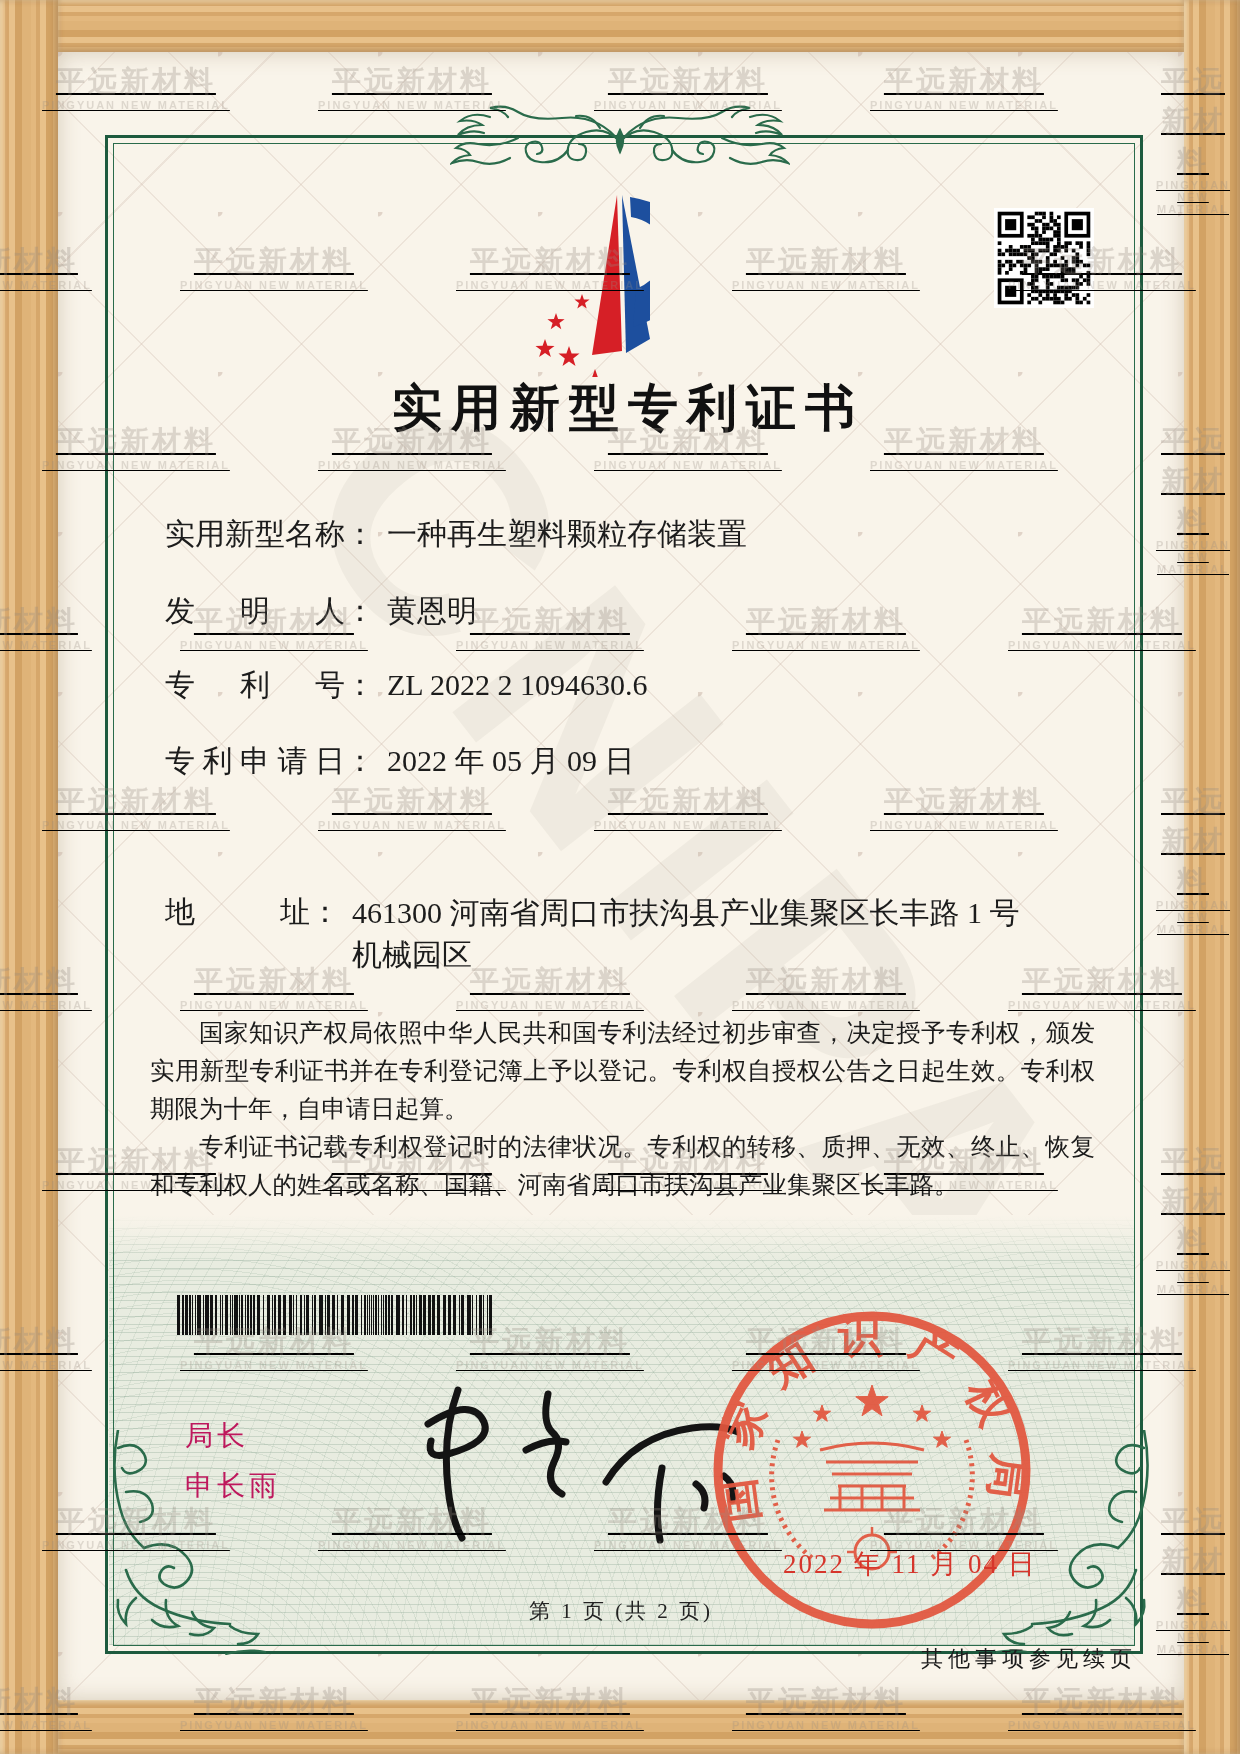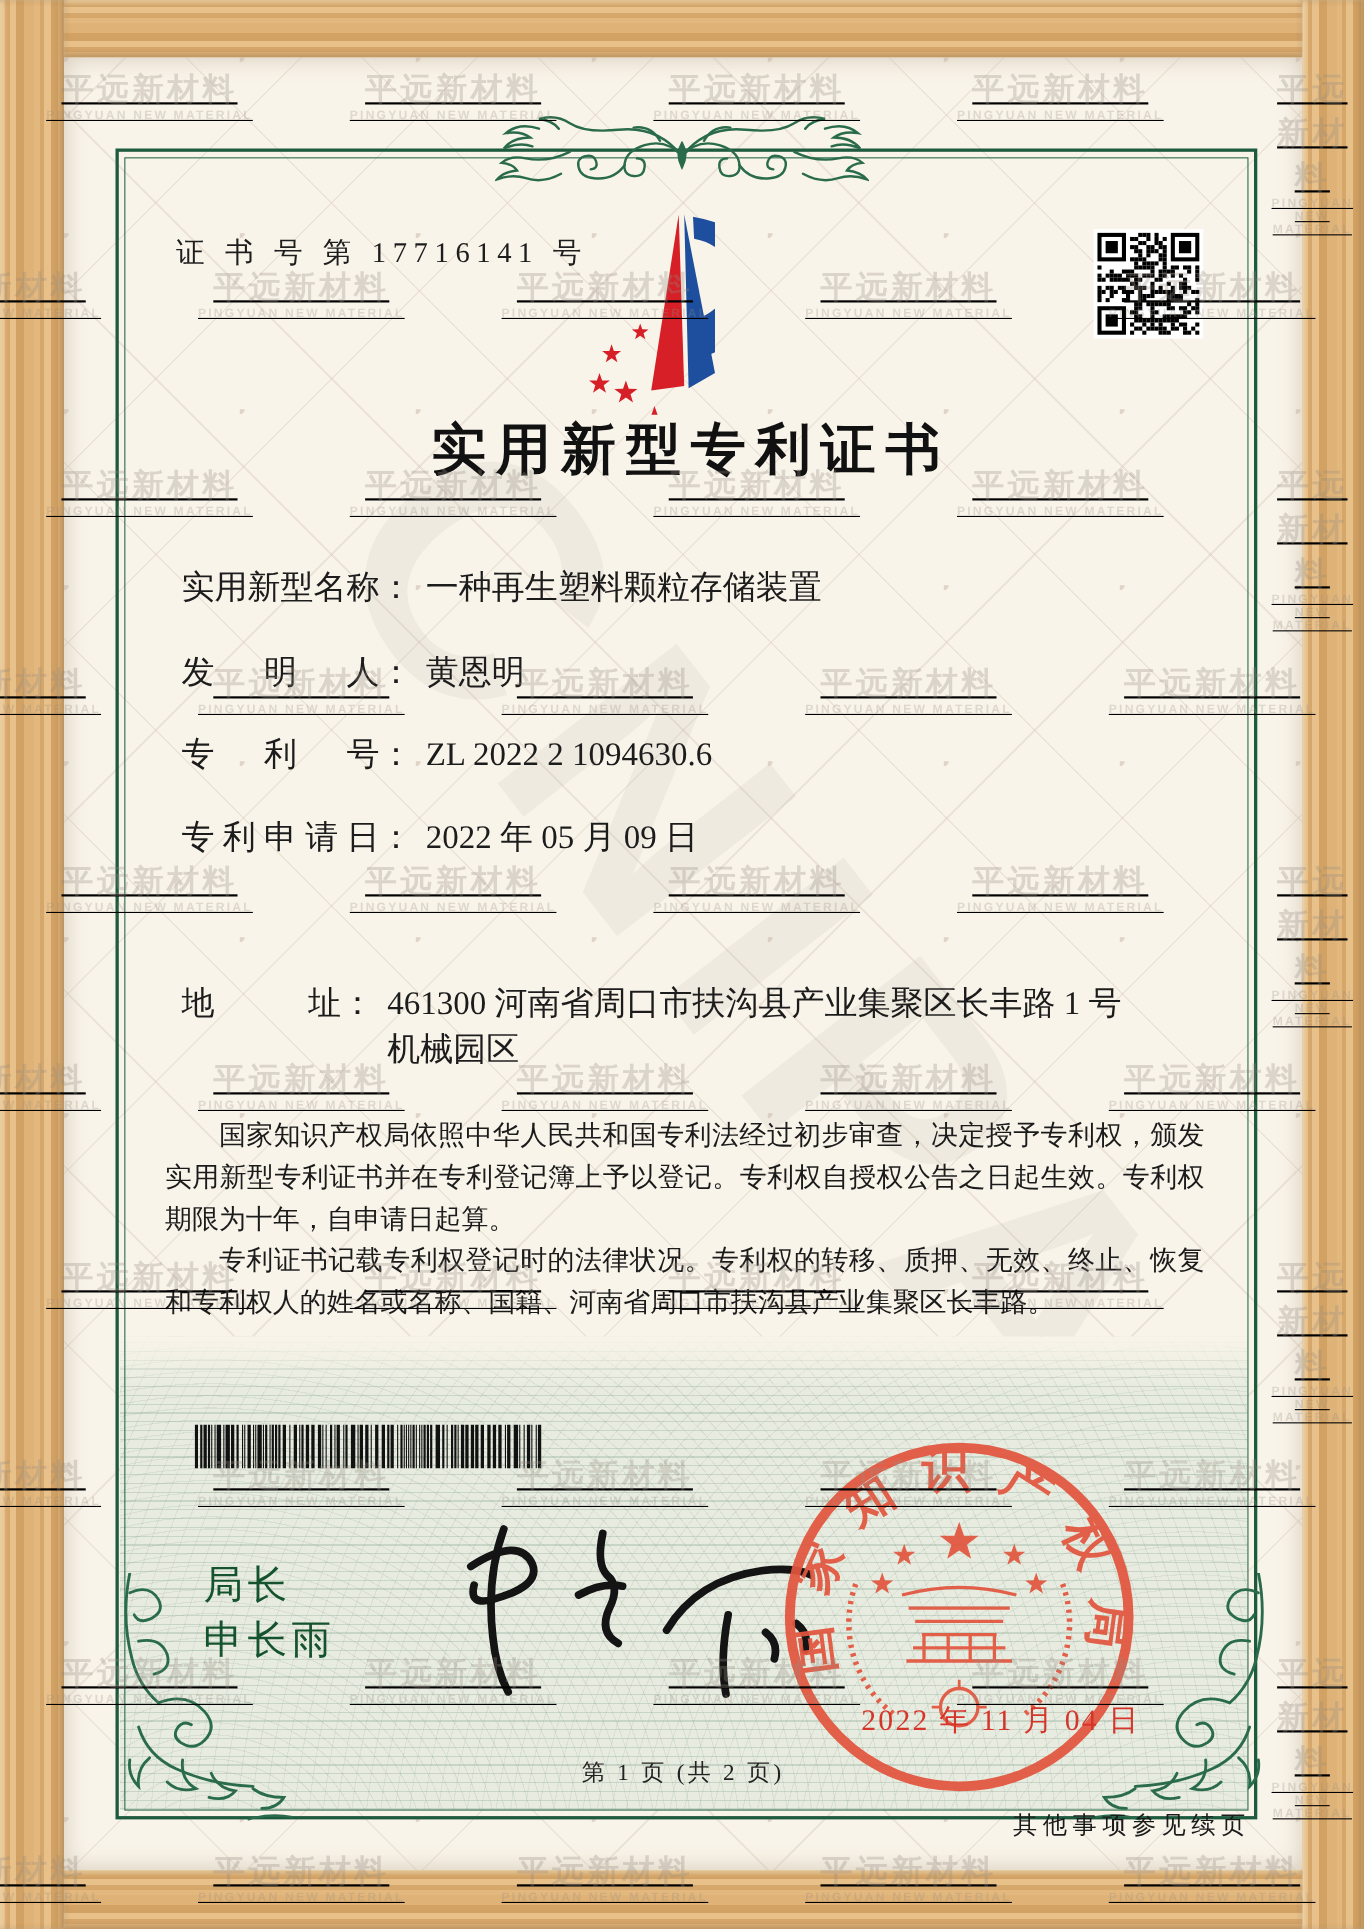--- a/index.html
+++ b/index.html
@@ -55,21 +55,21 @@
     letter-spacing:9px;color:#111;}
   .frow{left:107px;font-size:30px;color:#1c1c1c;white-space:nowrap;}
   .frow .lbl{display:inline-block;width:180px;text-align:justify;text-align-last:justify;vertical-align:top;}
   .frow .lbl.w145{width:145px;}
   .frow .val{margin-left:12px;}
   .frow .val.wrap{display:inline-block;white-space:normal;width:690px;vertical-align:top;line-height:1.4;}
   .grant-no{position:absolute;left:525px;top:0;white-space:nowrap;}
   .legal{left:92px;top:962px;width:945px;font-size:24.5px;line-height:38px;color:#1b1b1b;
     text-align:justify;z-index:15;}
   .legal p{margin:0;text-indent:2em;}
-  .director{left:127px;font-size:36px;color:#14532d;font-family:Liberation Mono, monospace;
+  .director{left:127px;font-size:28px;color:#be185d;font-family:Liberation Mono, monospace;
     letter-spacing:4px;z-index:16;}
   .page-number{left:47px;top:1545px;width:1032px;text-align:center;font-size:21px;letter-spacing:3px;color:#222;z-index:16;}
   .footer-note{left:47px;top:1592px;width:1032px;text-align:right;font-size:22px;letter-spacing:5px;color:#1b1b1b;z-index:16;}
   .seal-date{left:725px;top:1494px;font-size:27px;letter-spacing:2px;color:#d6352b;z-index:22;white-space:nowrap;}
 
   
   .wm-layer{position:absolute;inset:0;z-index:60;pointer-events:none;overflow:hidden;}
   .wm{position:absolute;text-align:center;font-family:"Liberation Sans","DejaVu Sans",sans-serif;text-decoration:underline;}
   .wm1{font-size:29px;font-weight:700;letter-spacing:3px;color:rgba(150,140,128,.30);}
   .wm2{font-size:11px;font-weight:700;letter-spacing:2px;color:rgba(150,140,128,.28);margin-top:-3px;}
@@ -129,21 +129,20 @@
         <path d="M48,118 q26,-10 42,8 q12,14 0,26 q-10,10 -22,2 q-8,-6 -2,-14 q5,-6 12,-2"></path>
         <path d="M30,140 q8,26 34,38 q30,14 70,16"></path>
         <path d="M70,170 q-2,18 12,26 q-16,4 -26,-6"></path>
         <path d="M96,182 q6,14 22,16 q-8,10 -24,6"></path>
         <path d="M134,196 q10,8 28,8 q-6,10 -20,10"></path>
         <path d="M40,168 q-12,10 -10,26 q-10,-10 -8,-24"></path>
         <path d="M130,224 q20,-6 40,-2" stroke-width="2"></path>
       </g>
     </svg>
 
-    <div class="abs cert-number">证 书 号 第 17716141 号</div>
 
     <svg class="abs" style="left:412px;top:135px;" width="180" height="190" viewBox="0 0 180 190">
       <polygon points="147,8 122,168 152,164" fill="#d61f26"></polygon>
       <polygon points="152,8 156,166 180,152" fill="#1d4f9e"></polygon>
       <path fill="#1d4f9e" d="M160,10 Q228,22 219,76 Q211,126 163,140 L166,102 Q191,92 192,66 Q193,36 161,30 Z"></path>
       <g fill="#d61f26" id="logo-stars">
           <polygon points="112.0,107.0 113.9,112.4 119.6,112.5 115.0,116.0 116.7,121.5 112.0,118.2 107.3,121.5 109.0,116.0 104.4,112.5 110.1,112.4"></polygon>
           <polygon points="86.0,126.0 88.1,132.1 94.6,132.2 89.4,136.1 91.3,142.3 86.0,138.6 80.7,142.3 82.6,136.1 77.4,132.2 83.9,132.1"></polygon>
           <polygon points="75.0,152.0 77.4,158.8 84.5,158.9 78.8,163.2 80.9,170.1 75.0,166.0 69.1,170.1 71.2,163.2 65.5,158.9 72.6,158.8"></polygon>
           <polygon points="99.0,159.0 101.6,166.4 109.5,166.6 103.2,171.4 105.5,178.9 99.0,174.4 92.5,178.9 94.8,171.4 88.5,166.6 96.4,166.4"></polygon>

